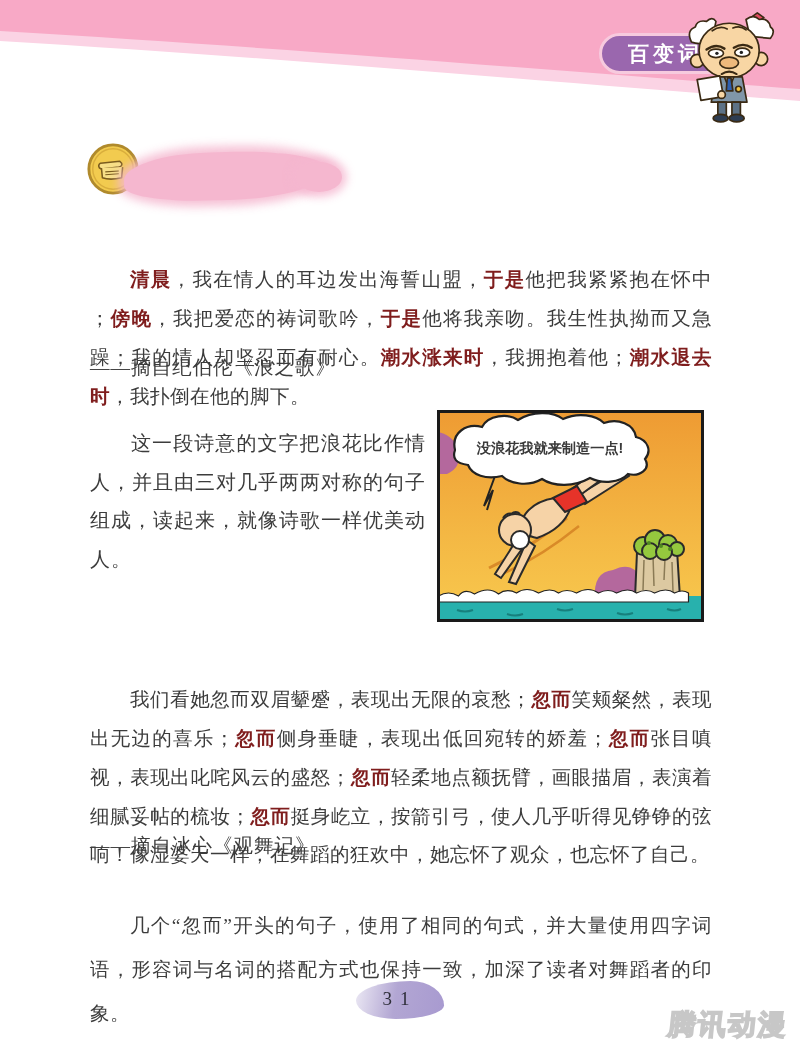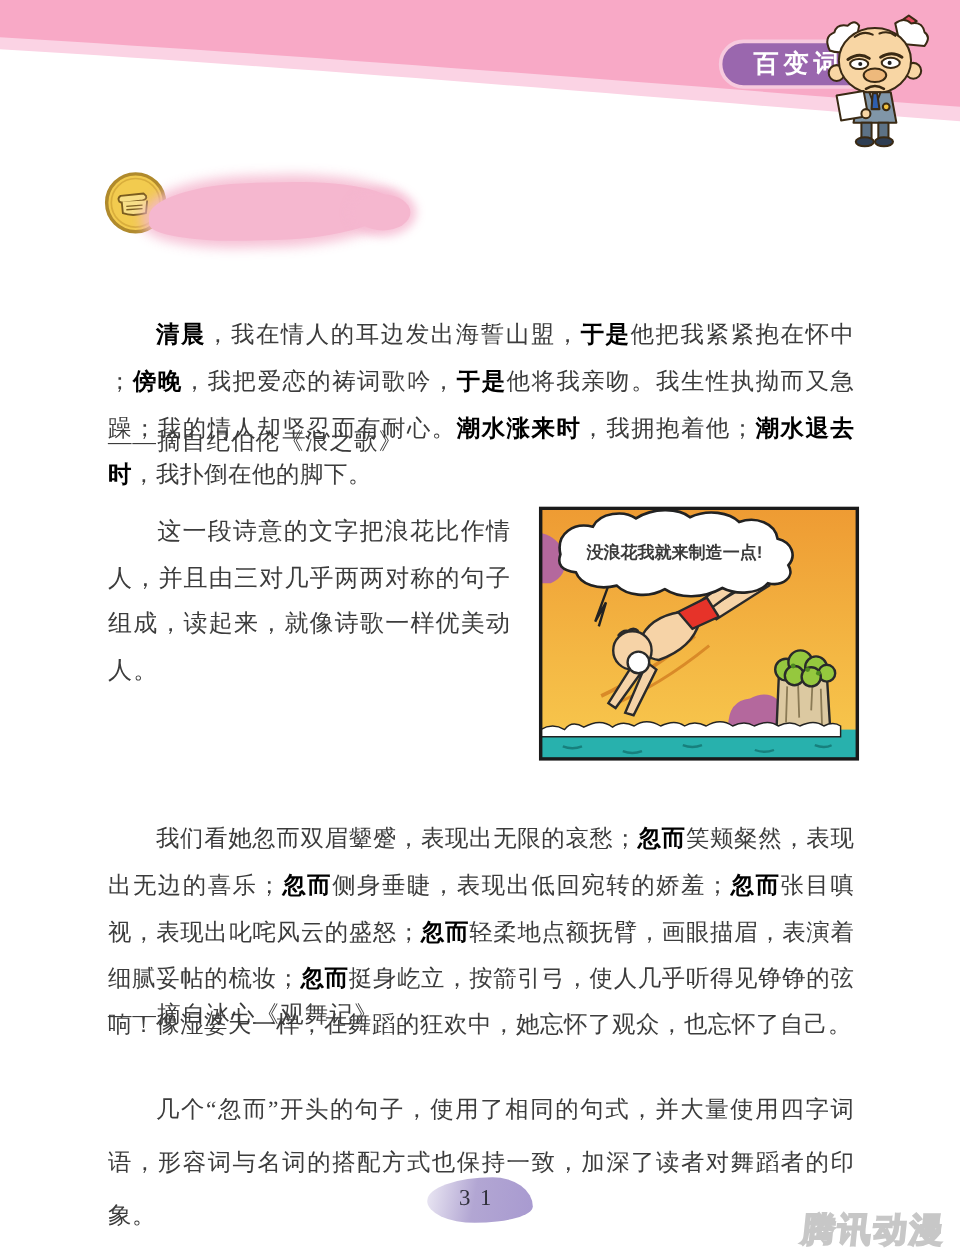--- a/index.html
+++ b/index.html
@@ -24,21 +24,21 @@
     border-radius:48% 52% 55% 45% / 62% 48% 66% 38%;transform:rotate(-1.5deg);
     box-shadow:0 0 10px 6px rgba(245,183,207,.85);}
   .brush2{position:absolute;left:210px;top:22px;width:46px;height:30px;background:#f5b7cf;
     border-radius:50%;box-shadow:0 0 8px 5px rgba(245,183,207,.8);}
   .section-title{position:absolute;left:52px;top:16px;font-family:"Liberation Sans","DejaVu Sans",sans-serif;
     font-weight:bold;font-size:35px;letter-spacing:9px;color:#2e2929;white-space:nowrap;}
 
   
   .para{position:absolute;left:90px;width:622px;font-size:19.5px;line-height:38px;
     text-align:justify;text-indent:2.05em;letter-spacing:.5px;}
-  .hl{color:#000000;font-weight:bold;font-family:"Liberation Sans","DejaVu Sans",sans-serif;}
+  .hl{color:#7f1d1d;font-weight:bold;font-family:"Liberation Sans","DejaVu Sans",sans-serif;}
   .attribution{position:absolute;left:90px;width:622px;font-size:19.5px;text-align:left;
     letter-spacing:1px;}
   .commentary-narrow{position:absolute;left:90px;top:404px;width:336px;font-size:20px;
     line-height:38.5px;text-align:justify;text-indent:2.05em;letter-spacing:1px;}
 
   
   .comic{position:absolute;left:433px;top:406px;width:267px;height:212px;}
   svg text{font-family:"Liberation Sans","DejaVu Sans",sans-serif;}
 
   
@@ -113,21 +113,21 @@
     </svg>
     <div class="brush"></div>
     <div class="brush2"></div>
   </div>
 
   <p class="para" style="top:240px;"><span class="hl">清晨</span><span>，我在情人的耳边发出海誓山盟，</span><span class="hl">于是</span><span>他把我紧紧抱在怀中 ；</span><span class="hl">傍晚</span><span>，我把爱恋的祷词歌吟，</span><span class="hl">于是</span><span>他将我亲吻。我生性执拗而又急躁；我的情人却坚忍而有耐心。</span><span class="hl">潮水涨来时</span><span>，我拥抱着他；</span><span class="hl">潮水退去时</span><span>，我扑倒在他的脚下。</span></p>
   <div class="attribution" style="top:354px;">——摘自纪伯伦《浪之歌》</div>
 
   <p class="commentary-narrow">这一段诗意的文字把浪花比作情人，并且由三对几乎两两对称的句子组成，读起来，就像诗歌一样优美动人。</p>
 
-  <figure class="comic" style="margin:16px;text-align:center;">
+  <figure class="comic" style="margin:4px;text-align:center;">
     <svg width="267" height="212" viewBox="0 0 267 212">
       <defs>
         <linearGradient id="sky" x1="0" y1="0" x2="0" y2="1">
           <stop offset="0" stop-color="#ee9b33"></stop>
           <stop offset="0.6" stop-color="#f4b844"></stop>
           <stop offset="1" stop-color="#f8c94e"></stop>
         </linearGradient>
       </defs>
       <rect x="1.5" y="1.5" width="264" height="209" fill="url(#sky)"></rect>
       <path d="M1.5,22 Q18,26 22,42 Q24,58 10,64 L1.5,64 Z" fill="#b4689d"></path>

